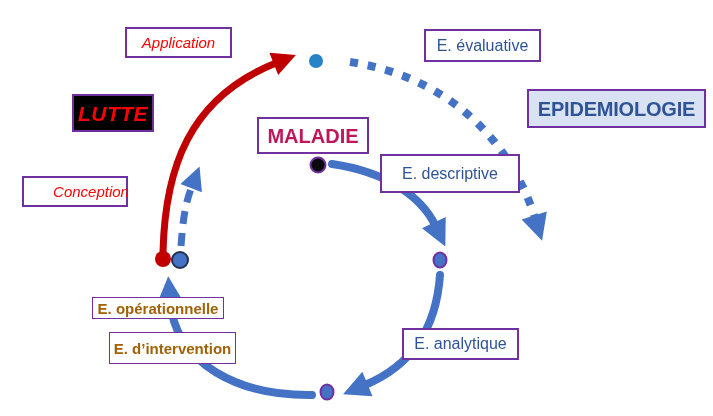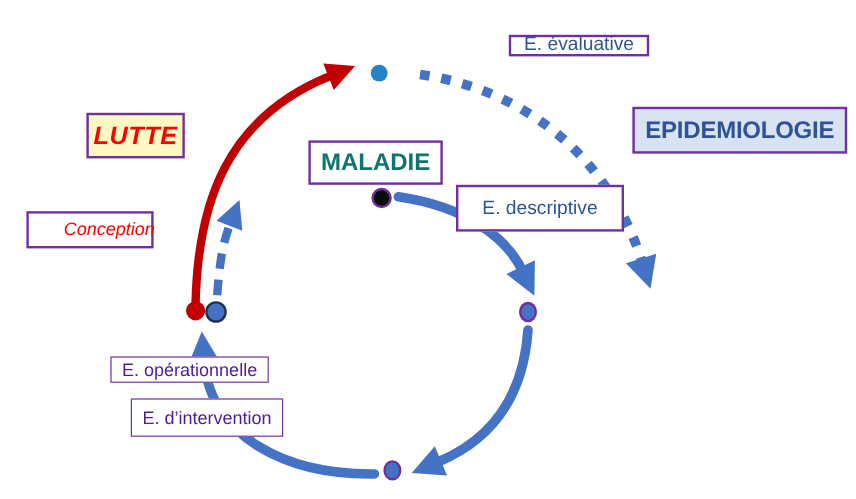--- a/index.html
+++ b/index.html
@@ -10,31 +10,31 @@
   }
   .layer-svg{position:absolute;left:0;top:0;}
   .box{
     position:absolute;display:flex;align-items:center;justify-content:center;
     background:#ffffff;border:2px solid #7030A0;box-sizing:border-box;
     white-space:nowrap;line-height:1;
   }
   .box.thin{border-width:1.5px;}
   .red-italic{color:#FF0000;font-style:italic;font-size:15px;}
   .navy{color:#2F5496;font-size:16px;}
-  .blue{color:#4c1d95;font-size:15px;}
+  .blue{color:#a16207;font-size:15px;font-weight:bold;}
   .lutte{
     color:#FF0000;font-style:italic;font-weight:bold;font-size:21px;
-    background:#fef9c3;letter-spacing:.5px;
+    background:#000000;letter-spacing:.5px;
   }
   .epi{
     color:#2F5496;font-weight:bold;font-size:20px;background:#D9E2F3;
     letter-spacing:-.2px;
     text-align:center;
   }
-  .maladie{color:#0f766e;font-weight:bold;font-size:20px;}
+  .maladie{color:#be185d;font-weight:bold;font-size:20px;}
 </style>
 </head>
 <body>
 
 <div class="canvas">
 
   <svg class="layer-svg" width="713" height="416" viewBox="0 0 713 416">
     <defs>
       <marker id="arrow-red" viewBox="0 0 10 10" refX="1" refY="5" markerWidth="4" markerHeight="3.4" orient="auto" markerUnits="strokeWidth">
         <path d="M0,0 L10,5 L0,10 z" fill="#C00000"></path>
@@ -57,32 +57,34 @@
     <path d="M 312,395 C 240,396 175,365 170,300" fill="none" stroke="#4472C4" stroke-width="8" stroke-linecap="round" marker-end="url(#arrow-blue)"></path>
 
     <circle cx="316" cy="61" r="7" fill="#2484C6"></circle>
     <circle cx="318" cy="165" r="7.5" fill="#0A0A0A" stroke="#7030A0" stroke-width="2"></circle>
     <circle cx="163" cy="259" r="8" fill="#C00000"></circle>
     <circle cx="180" cy="260" r="8" fill="#4472C4" stroke="#1F3050" stroke-width="2"></circle>
     <ellipse cx="440" cy="260" rx="6.5" ry="7.5" fill="#4472C4" stroke="#7030A0" stroke-width="2"></ellipse>
     <ellipse cx="327" cy="392" rx="6.5" ry="7.5" fill="#4472C4" stroke="#7030A0" stroke-width="2"></ellipse>
   </svg>
 
+  <div class="box red-italic" style="left:125px;top:27px;width:107px;height:31px;">Application</div>
 
-  <div class="box navy" style="left:424px;top:29px;width:117px;height:18px;">E. évaluative</div>
+  <div class="box navy" style="left:424px;top:29px;width:117px;height:33px;">E. évaluative</div>
 
   <div class="box lutte" style="left:72px;top:94px;width:82px;height:38px;">LUTTE</div>
 
   <div class="box epi" style="left:527px;top:89px;width:179px;height:39px;">EPIDEMIOLOGIE</div>
 
   <div class="box maladie" style="left:257px;top:117px;width:112px;height:37px;">MALADIE</div>
 
   <div class="box navy" style="left:380px;top:154px;width:140px;height:39px;">E. descriptive</div>
 
   <div class="box red-italic" style="left:22px;top:176px;width:106px;height:31px;padding-left:32px;">Conception</div>
 
   <div class="box blue thin" style="left:92px;top:297px;width:132px;height:22px;">E. opérationnelle</div>
 
   <div class="box blue thin" style="left:109px;top:332px;width:127px;height:32px;">E. d’intervention</div>
 
 
+  <div class="box navy" style="left:402px;top:328px;width:117px;height:32px;">E. analytique</div>
 
 </div>
 
 </body></html>

